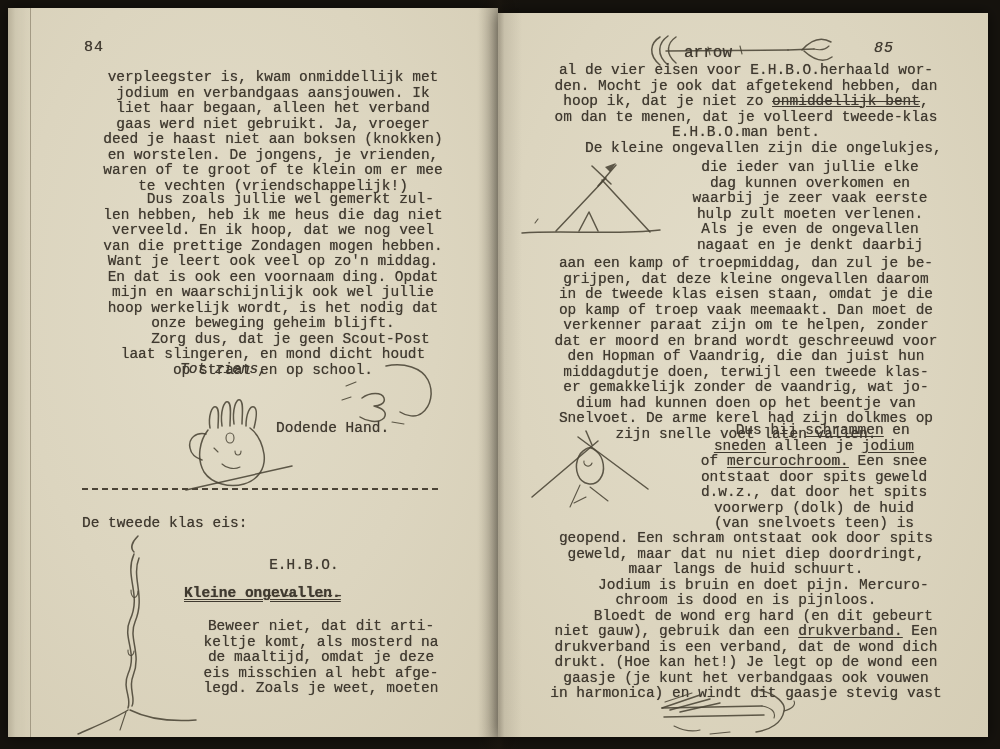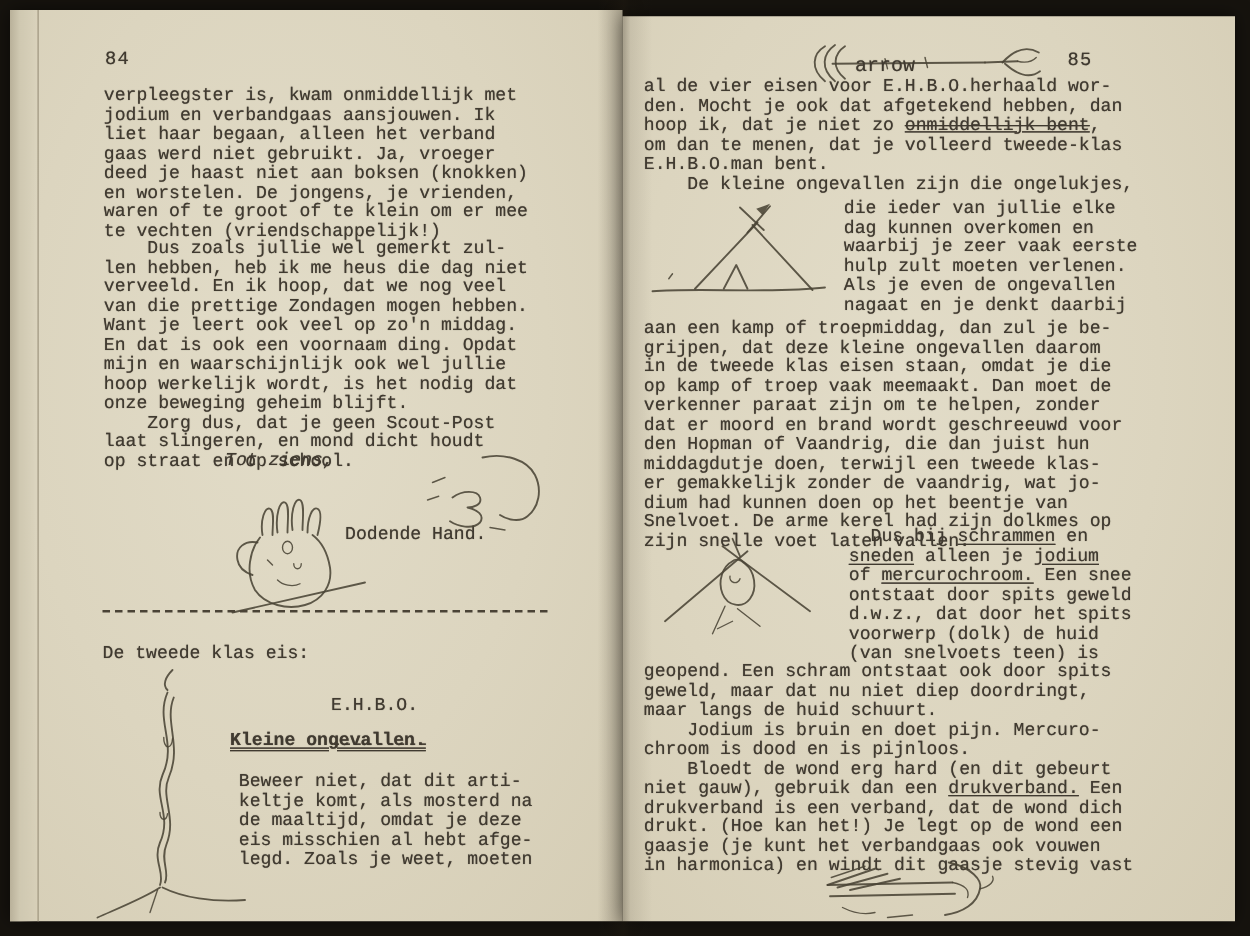--- a/index.html
+++ b/index.html
@@ -5,20 +5,21 @@
   html,body{margin:0;padding:0;}
   body{
     width:1000px;height:749px;position:relative;overflow:hidden;
     background:#16130e;
     font-family:"Liberation Mono","DejaVu Sans Mono",monospace;
   }
   .page{
     position:absolute;
     background:radial-gradient(ellipse at 45% 40%, #e2dcc8 0%, #dcd5bf 55%, #d5cdb5 100%);
     box-shadow:0 0 14px rgba(0,0,0,0.55);
+    text-align:center;
   }
   .page-edge{
     position:absolute;top:0;bottom:0;width:22px;left:0;
     background:linear-gradient(90deg,#b9b19a 0%,#cfc8b1 35%,rgba(220,213,191,0) 100%);
     border-right:1px solid rgba(120,110,88,0.35);
   }
   .spine-shadow{
     position:absolute;top:0;height:749px;left:478px;width:44px;
     background:linear-gradient(90deg,rgba(40,32,20,0) 0%,rgba(40,32,20,0.28) 48%,rgba(40,32,20,0.10) 60%,rgba(40,32,20,0) 100%);
     pointer-events:none;
@@ -143,21 +144,21 @@
     <path class="thin" d="M72,20 L74,28"></path>
     <path class="thin" d="M104,19 L106,27"></path>
     <path d="M152,23 L178,22"></path>
     <path d="M166,23 C176,12 186,10 195,15"></path>
     <path d="M168,24 C178,33 188,36 196,30"></path>
     <path class="thin" d="M178,22 C186,24 190,22 193,19"></path>
   </svg>
 
   <div class="txt caption" style="left:186px;top:33px;">arrow</div>
 
-  <div class="txt pagenum" style="left:356px;top:28px;">85</div>
+  <div class="txt pagenum" style="left:376px;top:28px;font-style:italic;">85</div>
 
   <div class="txt" style="left:17px;top:50px;width:462px;"><span>al de vier eisen voor E.H.B.O.herhaald wor-
 den. Mocht je ook dat afgetekend hebben, dan
 hoop ik, dat je niet zo </span><span class="strike">onmiddellijk bent</span><span>,
 om dan te menen, dat je volleerd tweede-klas
 E.H.B.O.man bent.
     De kleine ongevallen zijn die ongelukjes,</span></div>
 
   <svg class="sketch" style="left:20px;top:148px;" width="150" height="80" viewBox="0 0 150 80">
     <path d="M4,72 C42,69 100,74 142,69"></path>

